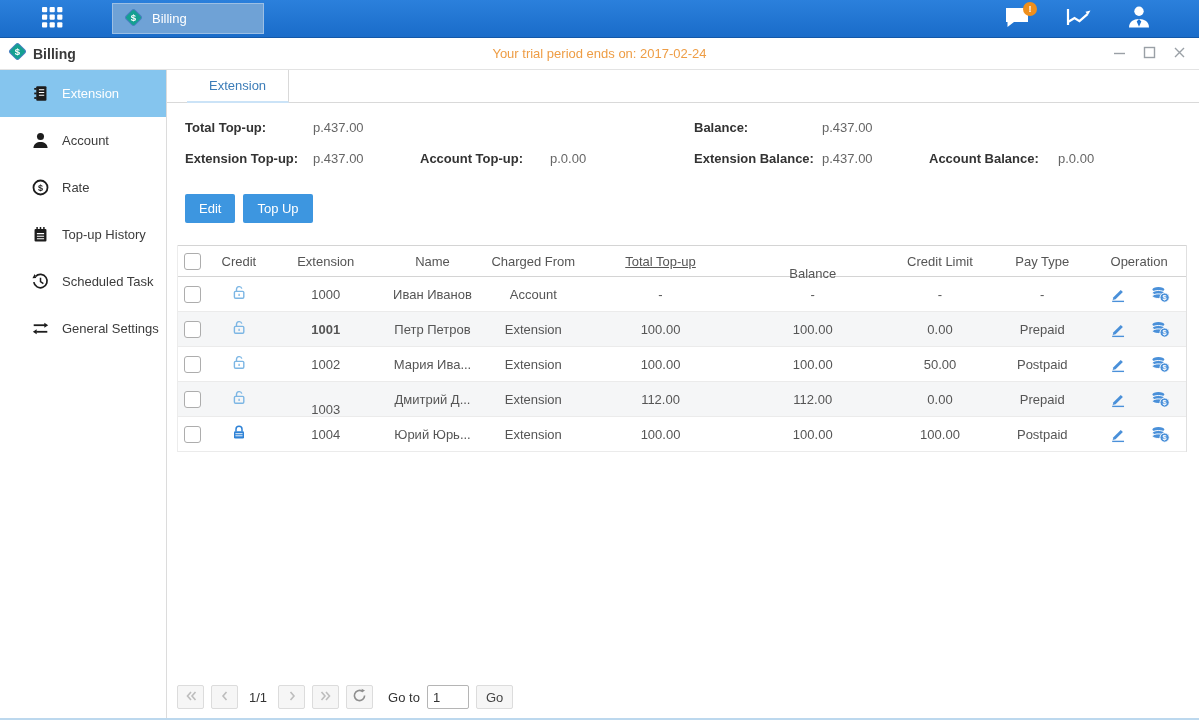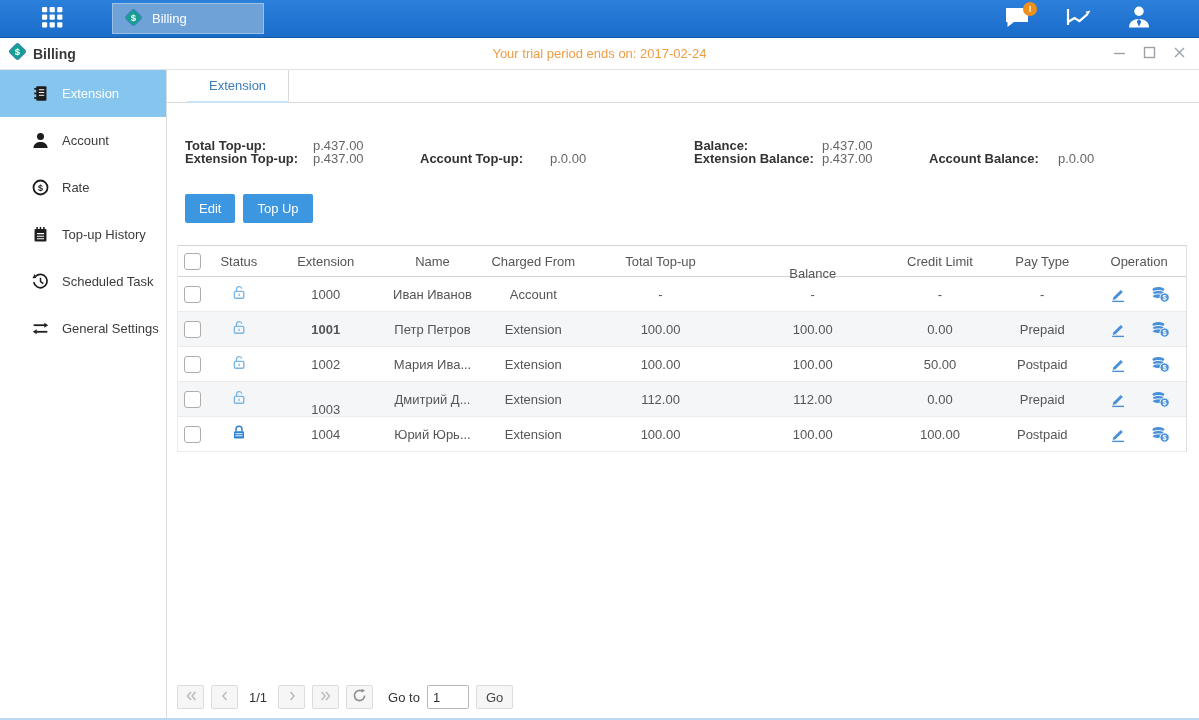--- a/index.html
+++ b/index.html
@@ -214,21 +214,21 @@
           </span>
           <span>General Settings</span>
         </div>
       </div>
 
     <div class="main">
       <div class="tabstrip">
         <div class="tab-active">Extension</div>
       </div>
 
-      <div class="srow" style="top:68px;">
+      <div class="srow" style="top:50px;">
         <span class="slabel c1">Total Top-up:</span>
         <span class="sval  c2">p.437.00</span>
         <span class="slabel c5">Balance:</span>
         <span class="sval  c6">p.437.00</span>
       </div>
       <div class="srow" style="top:81px;">
         <span class="slabel c1">Extension Top-up:</span>
         <span class="sval  c2">p.437.00</span>
         <span class="slabel c3">Account Top-up:</span>
         <span class="sval  c4">p.0.00</span>
@@ -241,25 +241,25 @@
       <div class="btnrow">
         <button class="blue-btn">Edit</button>
         <button class="blue-btn">Top Up</button>
       </div>
 
       <div class="grid">
         <div class="thead">
             <div class="cell" style="width: 30px;">
               <span class="cb"></span>
             </div>
-            <div class="cell hcell" style="width: 62px;">Status</div>
+            <div class="cell hcell" style="width: 62px;">Credit</div>
             <div class="cell hcell" style="width: 112px;">Extension</div>
             <div class="cell hcell" style="width: 102px;">Name</div>
             <div class="cell hcell" style="width: 100px;">Charged From</div>
-            <div class="cell hcell" style="width: 155px;">Total Top-up</div>
+            <div class="cell hcell" style="width: 155px; text-decoration: underline;">Total Top-up</div>
             <div class="cell hcell" style="width: 150px; margin-top: 24px;">Balance</div>
             <div class="cell hcell" style="width: 105px;">Credit Limit</div>
             <div class="cell hcell" style="width: 100px;">Pay Type</div>
             <div class="cell hcell" style="width: 94px;">Operation</div>
           </div>
         <div class="tbody">
             <div class="trow">
               <div class="cell" style="width: 30px;">
                 <span class="cb"></span>
               </div>

